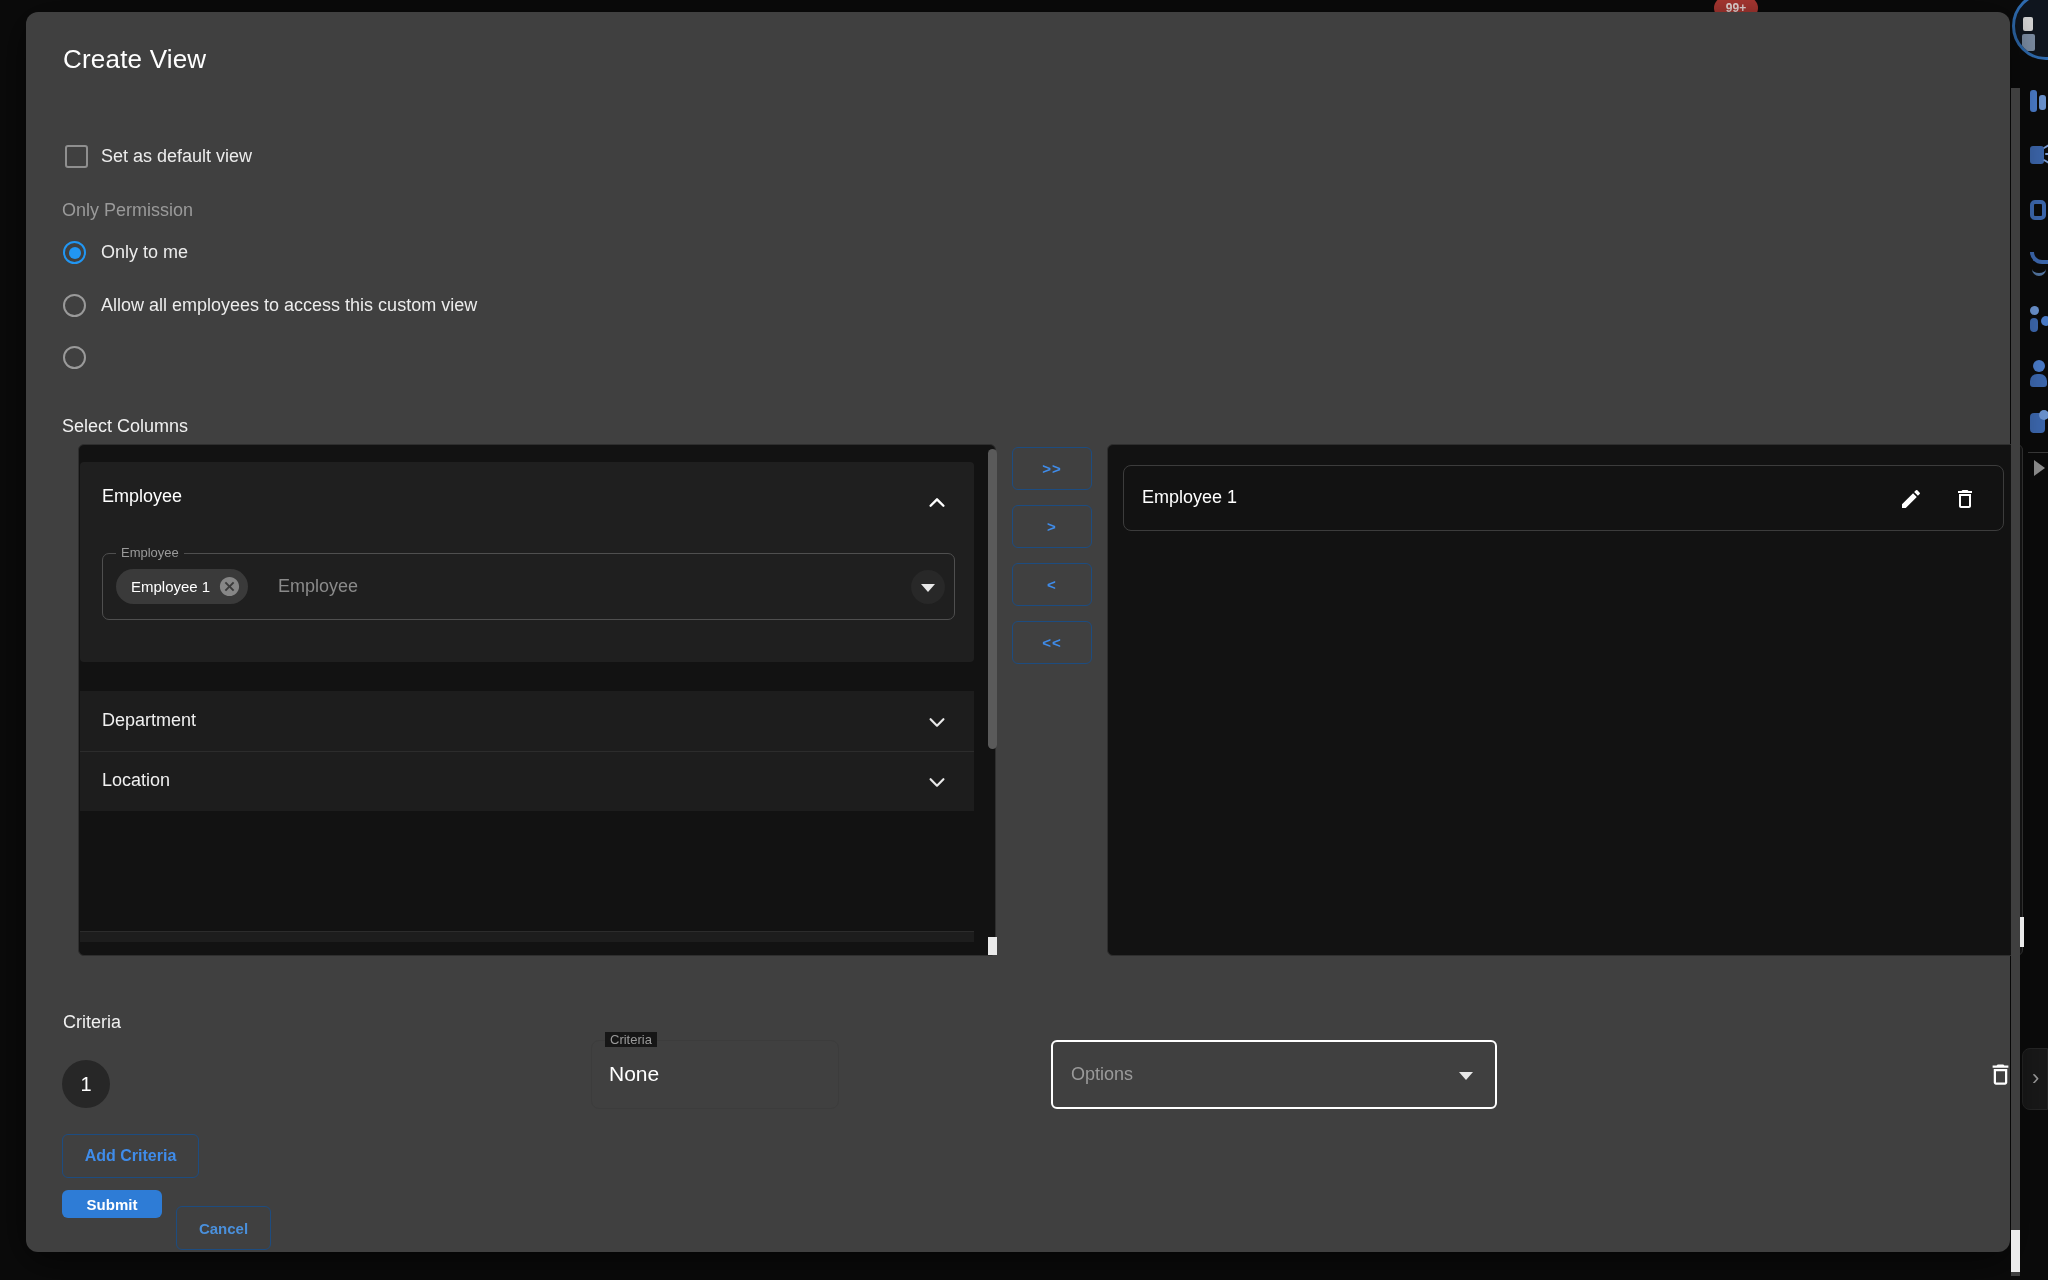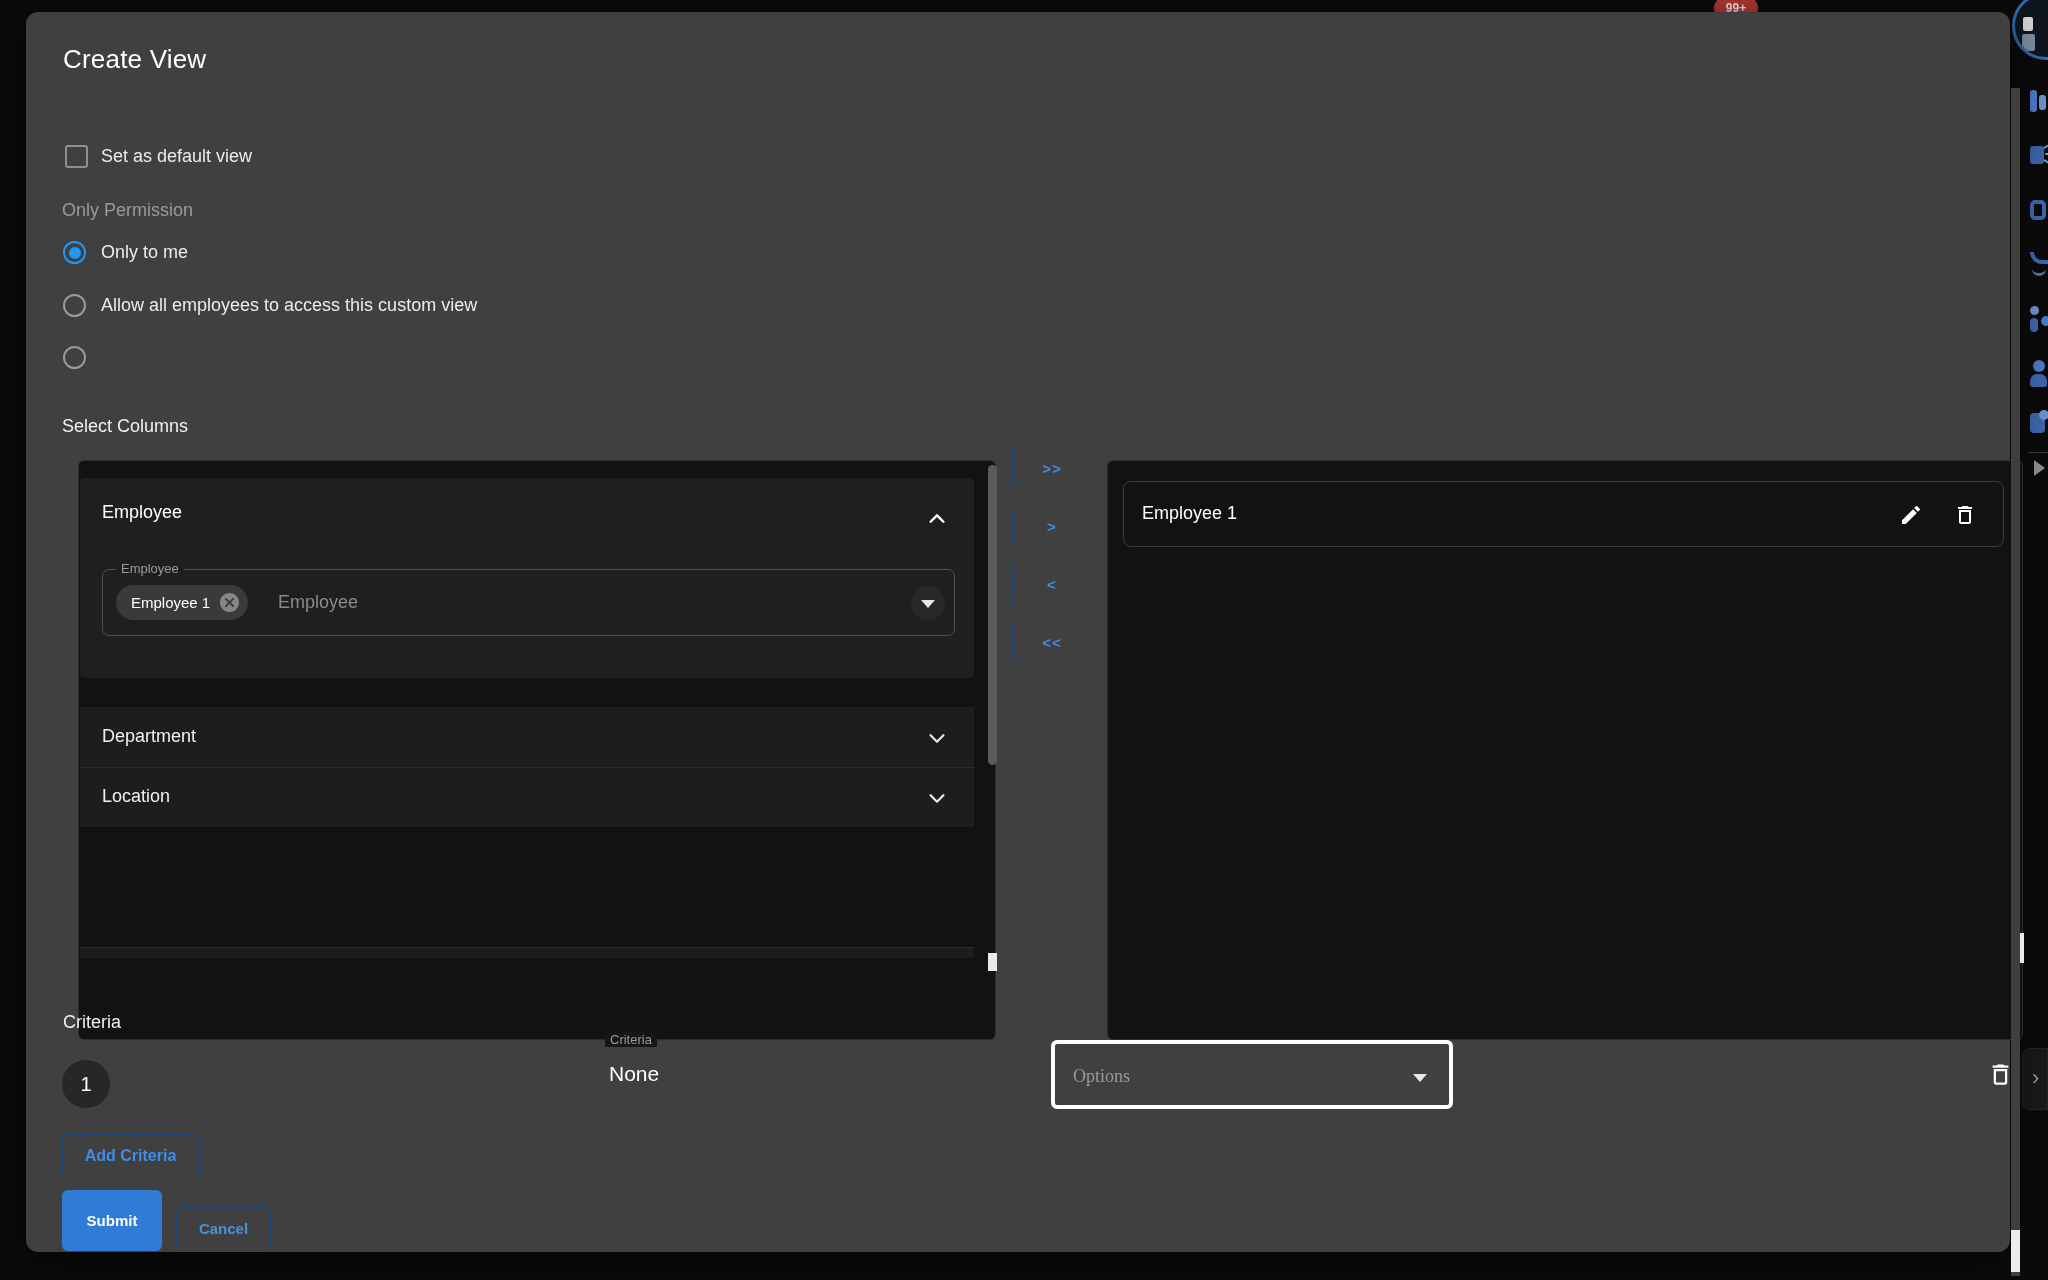--- a/index.html
+++ b/index.html
@@ -40,21 +40,21 @@
   .check-label { position:absolute; left:75px; top:134px; font-size:18px; color:#ececec; }
 
   .section-label { position:absolute; font-size:18px; color:#9a9a9a; }
   .radio { position:absolute; left:37px; width:23px; height:23px; border-radius:50%; border:2px solid #9a9a9a; }
   .radio.sel { border-color:#2196f3; }
   .radio.sel::after { content:""; position:absolute; left:3.5px; top:3.5px; width:12px; height:12px; border-radius:50%; background:#2196f3; }
   .radio-label { position:absolute; left:75px; font-size:18px; color:#ececec; }
 
   .white-label { color:#f0f0f0; }
 
-  .panel { position:absolute; top:444px; height:580px; background:#121212; border:1px solid #2e2e2e; border-radius:6px;margin-top:16px; }
+  .panel { position:absolute; top:444px; height:512px; background:#121212; border:1px solid #2e2e2e; border-radius:6px; }
   .panel-left { left:52px; width:918px; }
   .panel-right { left:1081px; width:916px; }
 
   .accordion { position:absolute; left:1px; top:17px; width:894px; height:200px; background:#1f1f1f; border-radius:4px; }
   .acc-header-text { position:absolute; left:22px; top:24px; font-size:18px; font-weight:500; color:#ffffff; }
   .chev { position:absolute; width:22px; height:22px; }
   .chev svg { display:block; }
 
   .fieldset { position:absolute; left:22px; top:91px; width:853px; height:67px; border:1px solid #4f4f4f; border-radius:7px; }
   .fieldset .legend { position:absolute; left:13px; top:-9px; background:#1f1f1f; padding:0 5px; font-size:13px; color:#9a9a9a; }
@@ -78,21 +78,21 @@
 
   .sel-row { position:absolute; left:15px; top:20px; width:881px; height:66px; border:1px solid #3c3c3c; border-radius:8px; }
   .sel-row .lbl { position:absolute; left:18px; top:21px; font-size:18px; color:#ffffff; }
   .icon-btn { position:absolute; top:17px; width:32px; height:32px; display:flex; align-items:center; justify-content:center; cursor:pointer; }
 
   .num-badge { position:absolute; left:36px; top:1048px; width:48px; height:48px; border-radius:50%; background:#272727;
     color:#ffffff; font-size:20px; text-align:center; line-height:48px; }
   .crit-fieldset { position:absolute; left:565px; top:1028px; width:248px; height:69px; border:1px solid #3c3c3c; border-radius:8px; }
   .crit-fieldset .legend { position:absolute; left:13px; top:-9px; background:#161616; padding:0 5px; font-size:13px; color:#9a9a9a; }
   .crit-fieldset .val { position:absolute; left:17px; top:21px; font-size:21px; color:#ffffff; }
-  .options-select { position:absolute; left:1025px; top:1028px; width:402px; height:69px; border:4px solid #ffffff; border-radius:6px; cursor:pointer;font-family:Liberation Serif, serif; }
+  .options-select { position:absolute; left:1025px; top:1028px; width:446px; height:69px; border:2px solid #ffffff; border-radius:6px; cursor:pointer; }
   .options-select .ph { position:absolute; left:18px; top:22px; font-size:18px; color:#9a9a9a; }
 
   .btn-outline-blue { position:absolute; background:transparent; border:1px solid #1d4c80; border-radius:6px; color:#3f8cea;
     font-family:"Liberation Sans",sans-serif; cursor:pointer;margin-top:16px; }
   .btn-filled-blue { position:absolute; background:#2e7cd6; border:none; border-radius:6px; color:#ffffff;
     font-family:"Liberation Sans",sans-serif; cursor:pointer; }
 </style>
 </head>
 <body>
 
@@ -253,17 +253,17 @@
     </div>
 
     <div class="icon-btn" style="left:1958px;top:1046px;">
       <svg width="27" height="27" viewBox="0 0 24 24">
           <path fill="#ffffff" d="M6 19c0 1.1.9 2 2 2h8c1.1 0 2-.9 2-2V7H6v12zM8 9h8v10H8V9zm7.5-5-1-1h-5l-1 1H5v2h14V4z"></path>
         </svg>
     </div>
 
     <button class="btn-outline-blue" style="left:36px;top:1106px;width:137px;height:44px;font-size:16px;font-weight:600;">Add Criteria</button>
 
-    <button class="btn-filled-blue" style="left:36px;top:1178px;width:100px;height:61px;font-size:15px;font-weight:700;">Submit</button>
+    <button class="btn-filled-blue" style="left:36px;top:1178px;width:100px;height:28px;font-size:15px;font-weight:700;">Submit</button>
     <button class="btn-outline-blue" style="left:150px;top:1178px;width:95px;height:44px;font-size:15px;font-weight:600;color:#4a90dc;">Cancel</button>
   </div>
 
 </div>
 
 </body></html>

